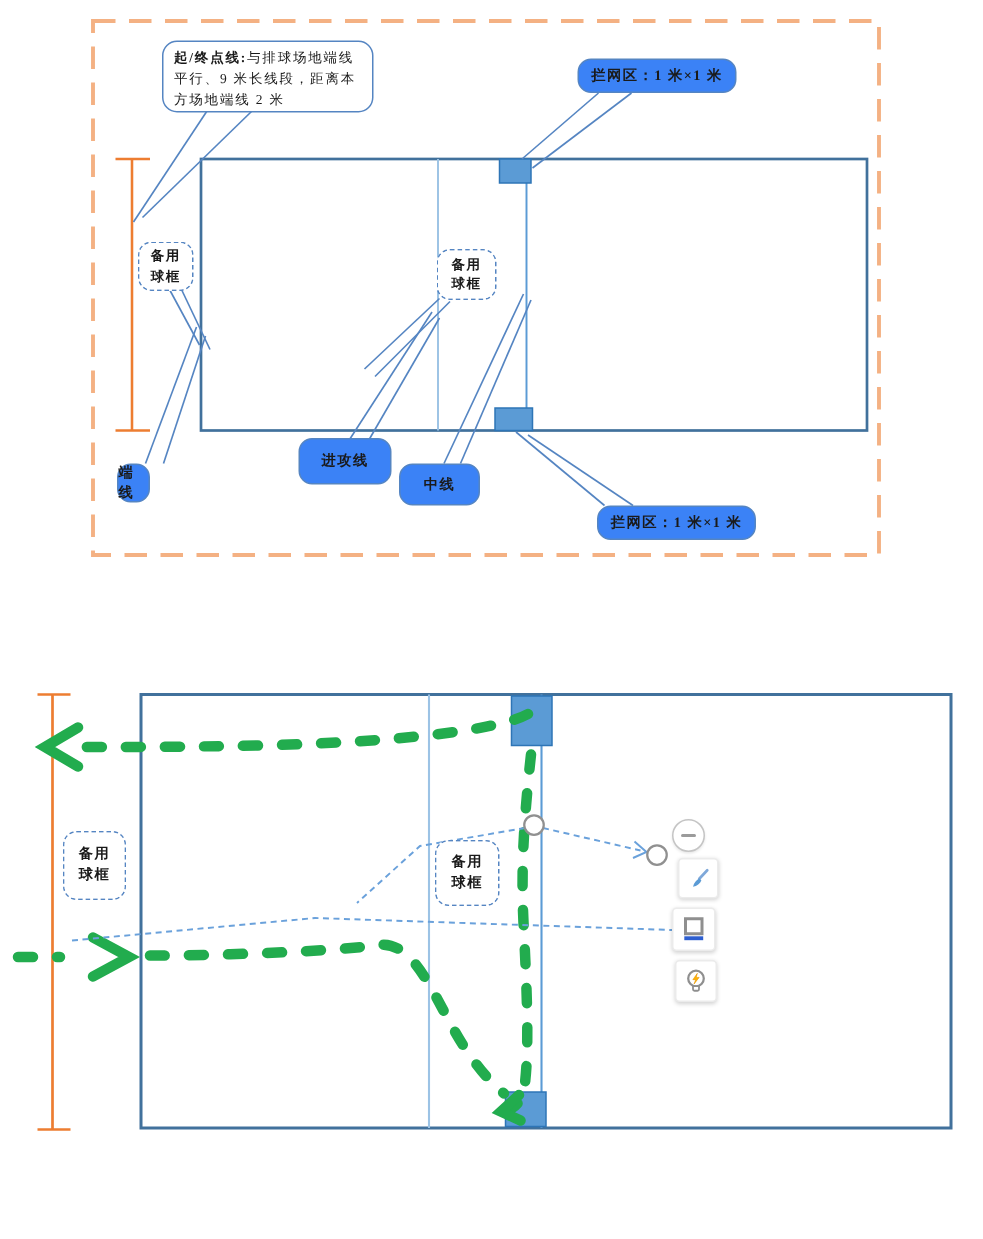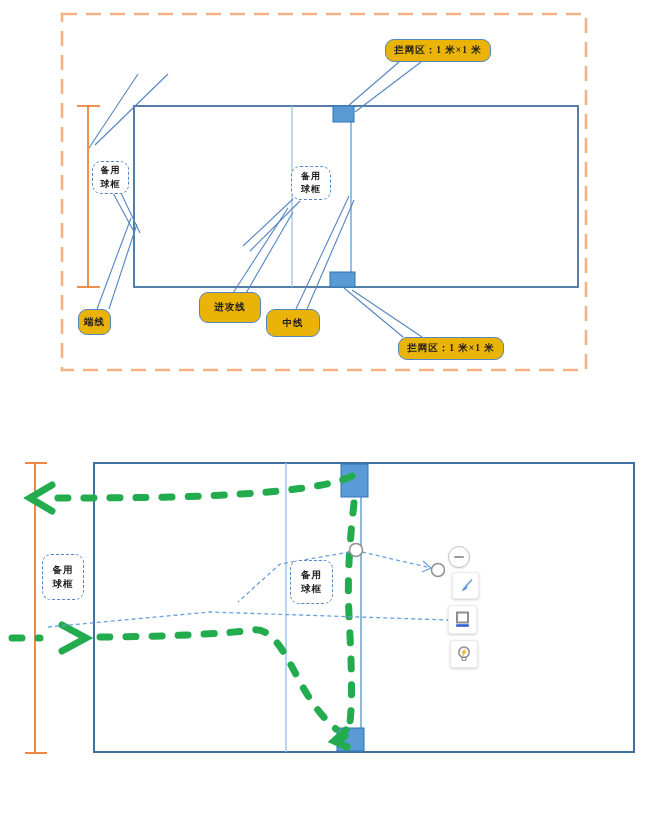--- a/index.html
+++ b/index.html
@@ -1,20 +1,20 @@
 <!DOCTYPE html>
 <html><head>
 <meta charset="utf-8">
 <style>
   html,body{margin:0;padding:0;background:#fff;}
   #stage{position:relative;width:655px;height:826px;background:#fff;overflow:hidden;
          font-family:"Liberation Serif","DejaVu Serif",serif;}
   #base-svg{position:absolute;left:0;top:0;z-index:1;}
 
-  .callout{position:absolute;z-index:2;background:#eab308;border:1.4px solid #5585C2;
+  .callout{position:absolute;z-index:2;background:#3b82f6;border:1.4px solid #5585C2;
            border-radius:9px;display:flex;align-items:center;justify-content:center;
            font-weight:bold;color:#1a1a1a;letter-spacing:1px;box-sizing:border-box;}
   .callout.small{font-size:9.5px;}
   .dashedbox{position:absolute;z-index:2;background:#fff;border:1.3px dashed #5585C2;
              border-radius:9px;display:flex;flex-direction:column;align-items:center;
              justify-content:center;font-weight:bold;color:#1a1a1a;font-size:9px;
              line-height:1.5;letter-spacing:1px;box-sizing:border-box;}
   .desc-callout{position:absolute;z-index:2;background:#fff;border:1.4px solid #5585C2;
                 border-radius:10px;box-sizing:border-box;padding:4px 7px;
                 font-size:9px;line-height:1.55;letter-spacing:1.2px;color:#1a1a1a;}
@@ -95,34 +95,37 @@
         <path d="M 362 552 L 427 567"></path>
         <path d="M 350 552 L 280 564 L 238 602"></path>
         <path d="M 48 627 L 210 612 L 448 620"></path>
       </g>
       <path d="M 423 561 L 431 568 L 422 572" fill="none" stroke="#6AA1DB" stroke-width="1.3"></path>
       <circle cx="356" cy="550" r="6.5" fill="#ffffff" stroke="#909090" stroke-width="1.5"></circle>
       <circle cx="438" cy="570" r="6.5" fill="#ffffff" stroke="#909090" stroke-width="1.5"></circle>
     </g>
   </svg>
 
+  <div class="desc-callout" style="left:108px;top:27px;width:141px;height:48px;">
+    <b>起/终点线:</b><span>与排球场地端线平行、9 米长线段，距离本方场地端线 2 米</span>
+  </div>
 
   <div class="callout small" style="left:385px;top:39px;width:106px;height:23px;">拦网区：1 米×1 米</div>
 
   <div class="dashedbox" style="left:92px;top:161px;width:37px;height:33px;">
     <span>备用</span>
     <span>球框</span>
   </div>
 
   <div class="dashedbox" style="left:291px;top:166px;width:40px;height:34px;">
     <span>备用</span>
     <span>球框</span>
   </div>
 
-  <div class="callout small" style="left:78px;top:309px;width:33px;height:26px;">端线</div>
+  <div class="callout small" style="left:78px;top:309px;width:22px;height:26px;">端线</div>
 
   <div class="callout small" style="left:199px;top:292px;width:62px;height:31px;">进攻线</div>
 
   <div class="callout small" style="left:266px;top:309px;width:54px;height:28px;">中线</div>
 
   <div class="callout small" style="left:398px;top:337px;width:106px;height:23px;">拦网区：1 米×1 米</div>
 
 
   <div class="dashedbox" style="left:42px;top:554px;width:42px;height:46px;font-size:9.5px;">
     <span>备用</span>

